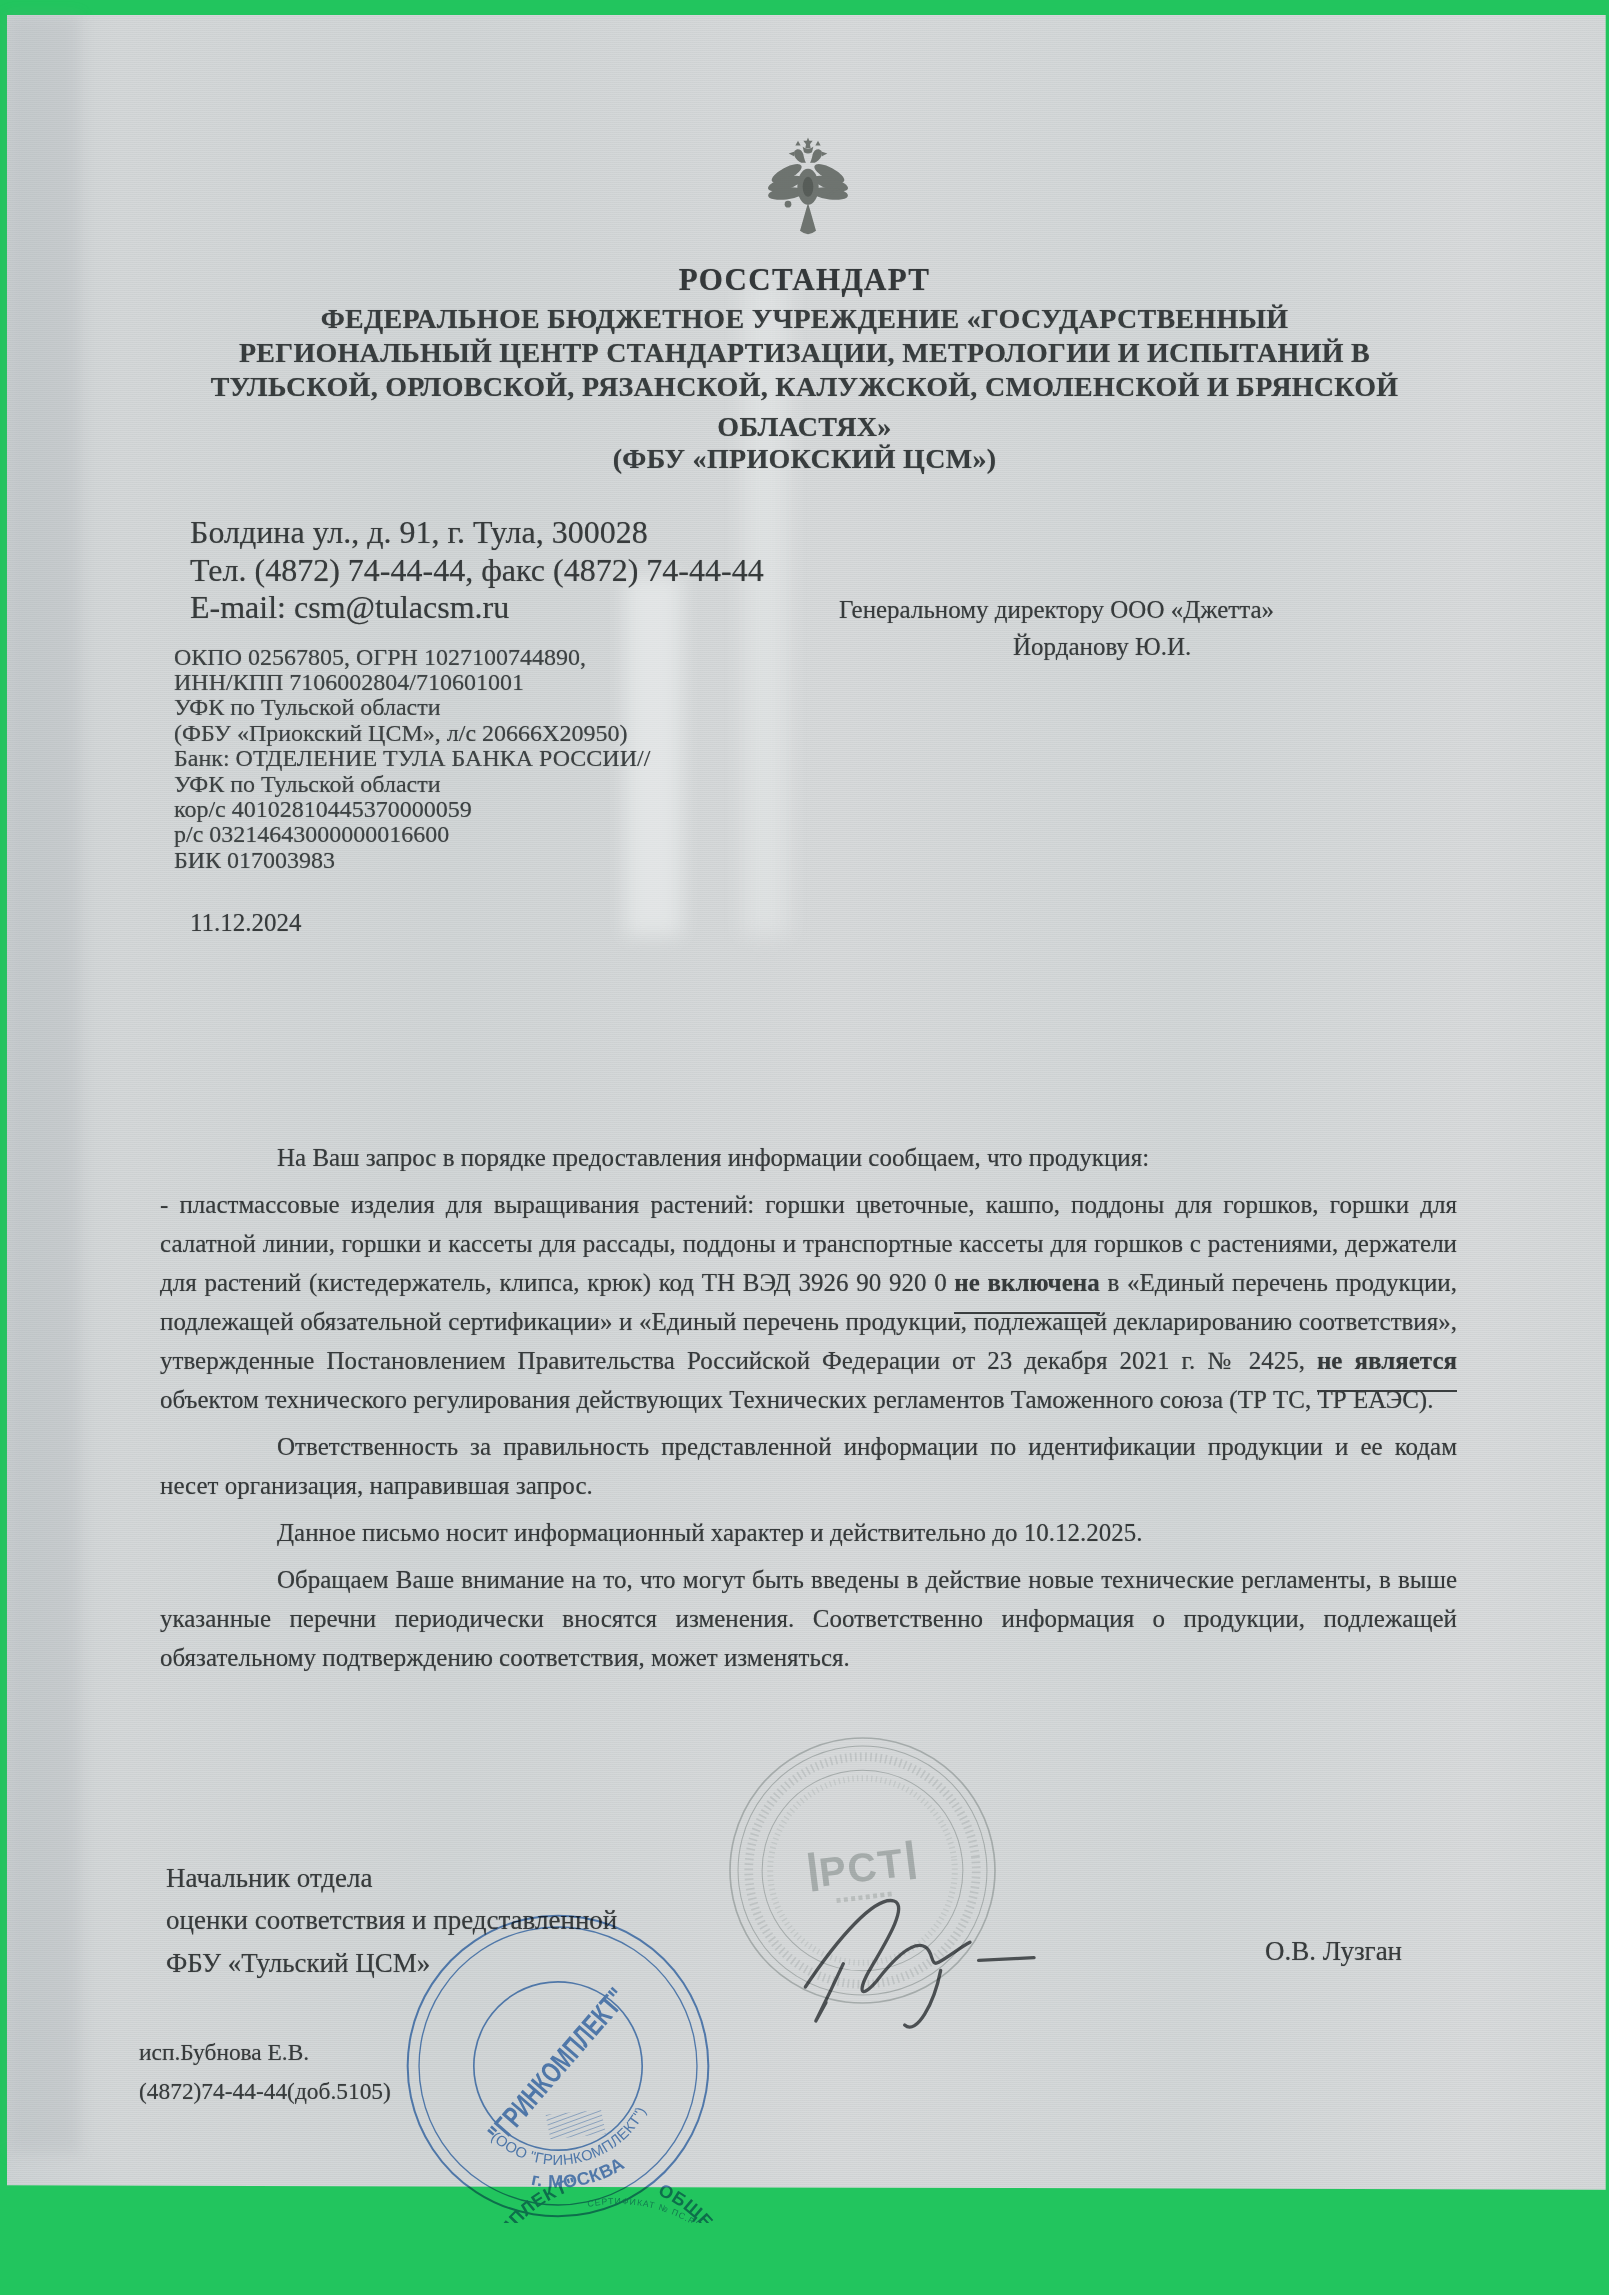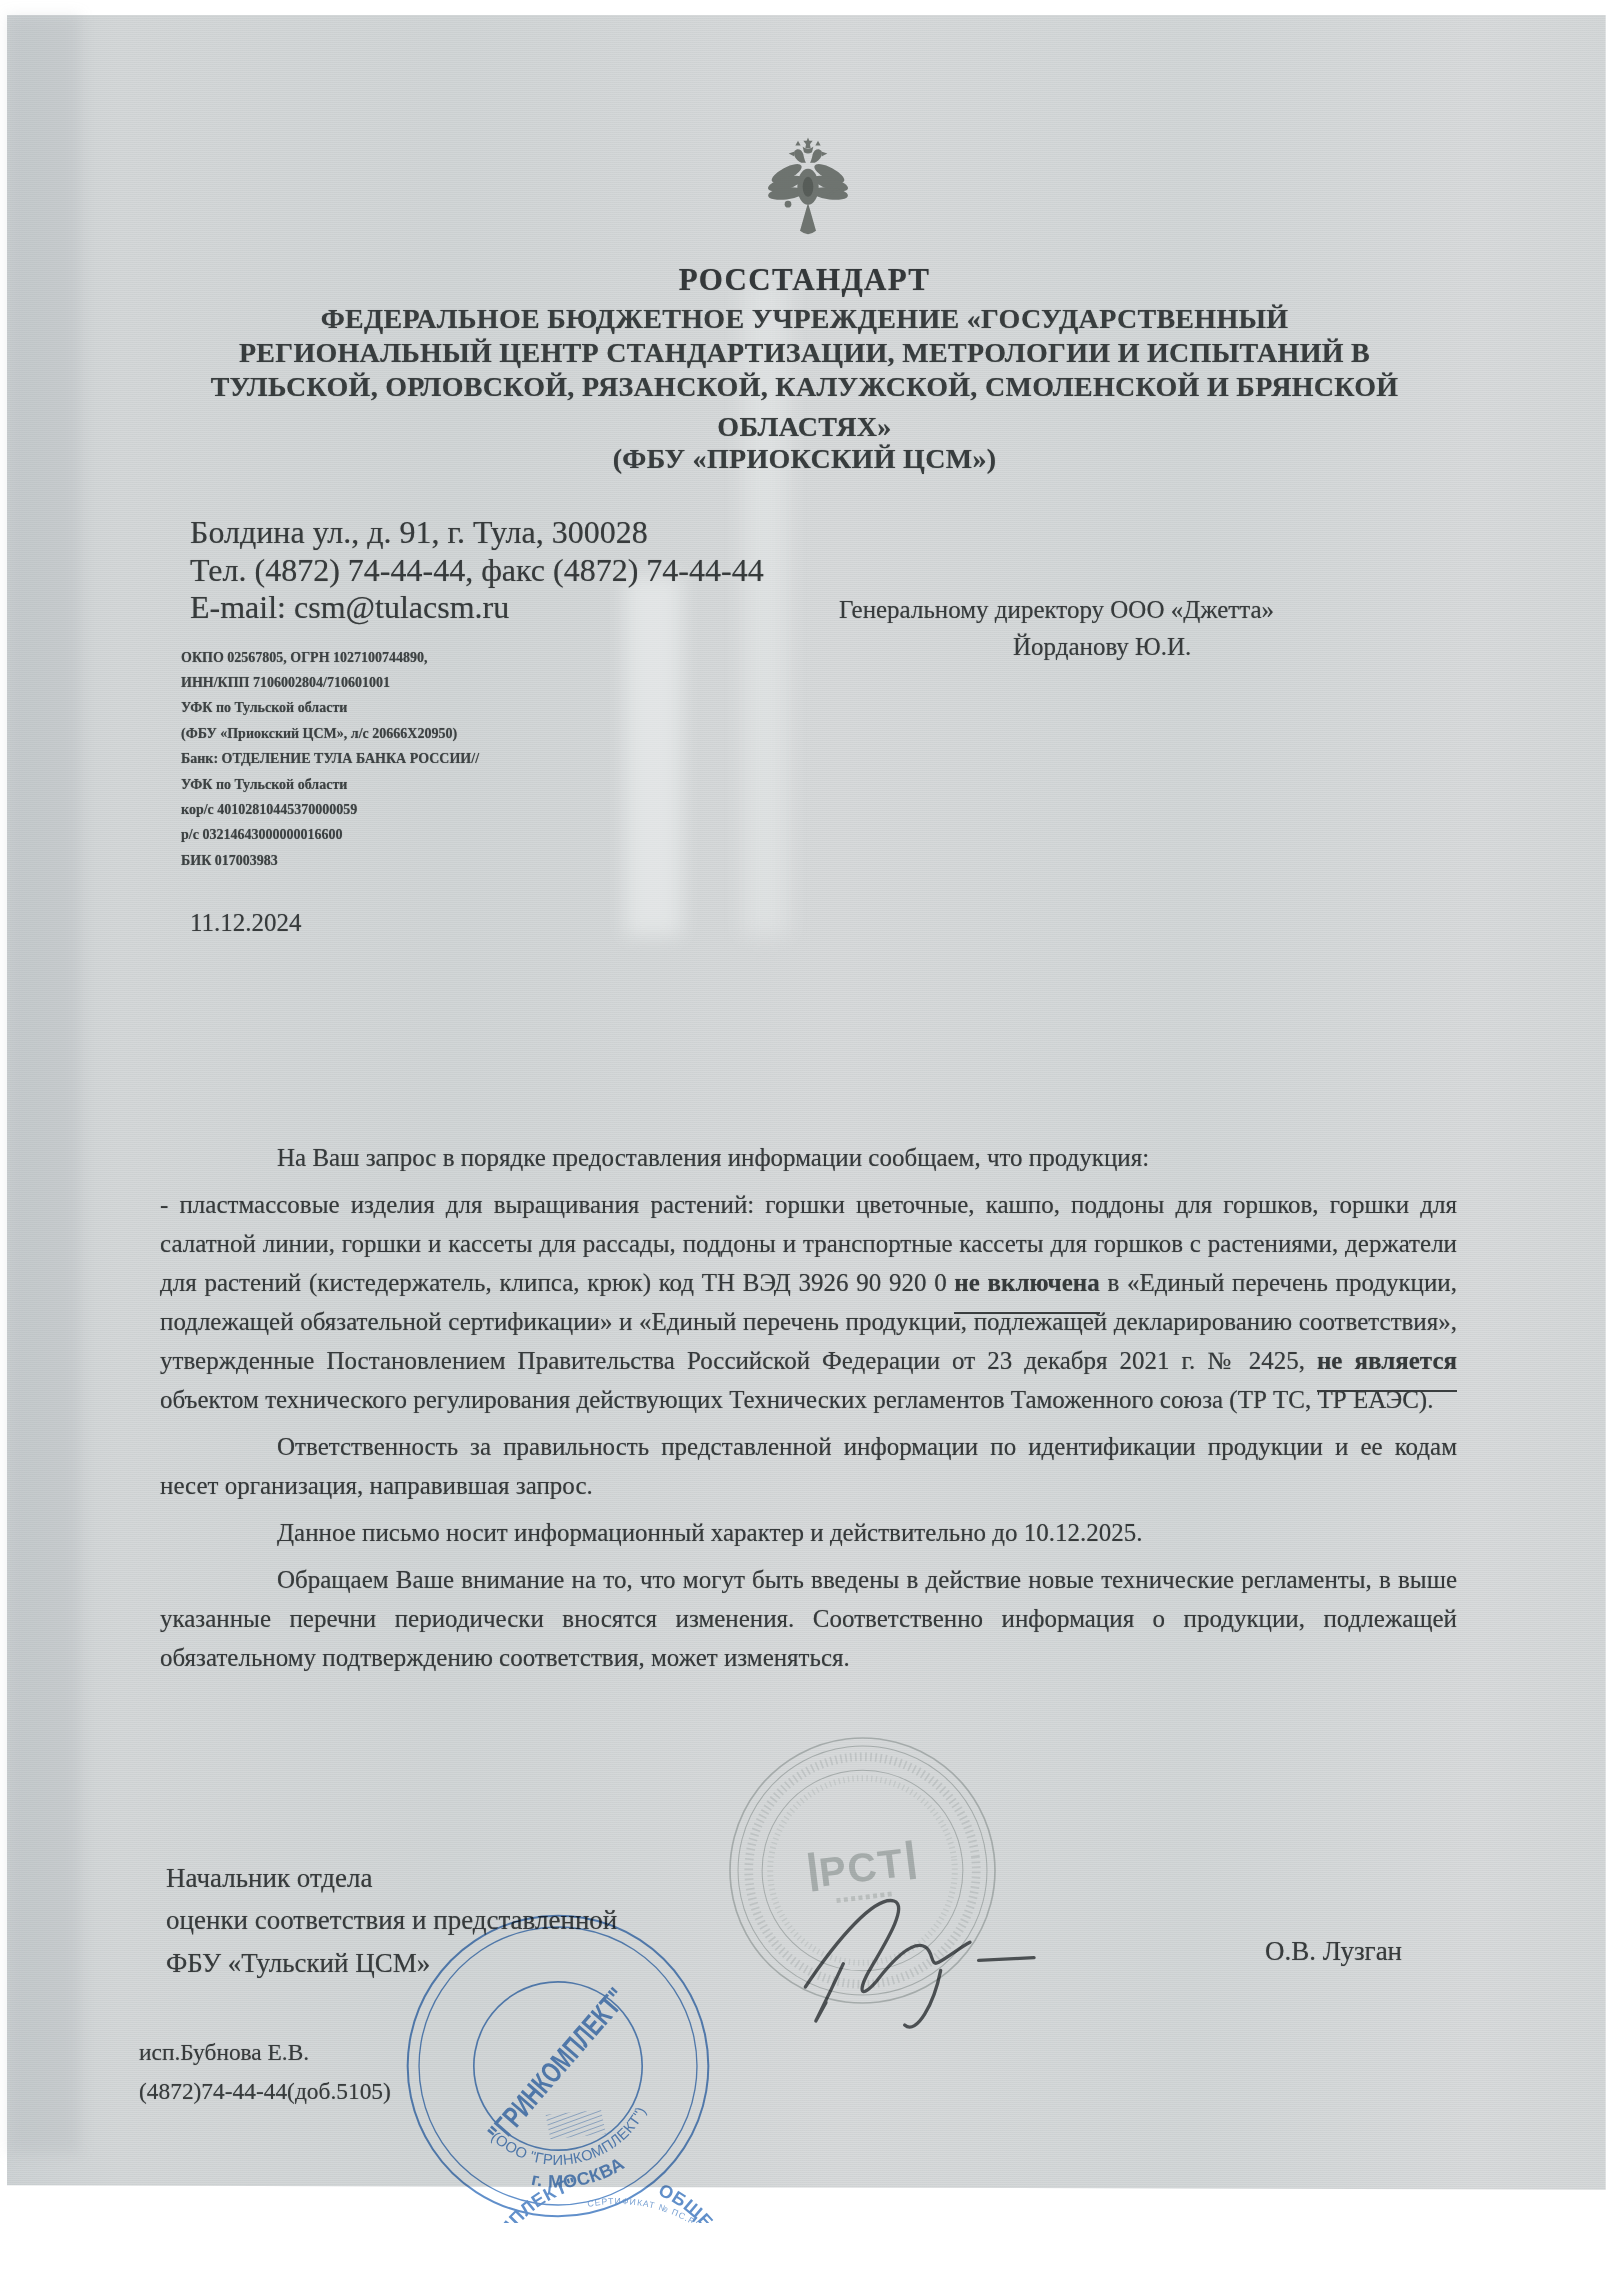--- a/index.html
+++ b/index.html
@@ -1,30 +1,30 @@
 <!DOCTYPE html>
 <html style="font-size:10.7px"><head>
 <meta charset="utf-8">
 <style>
   html,body{margin:0;padding:0;background:#e8e8e4;}
-  .page{position:relative;width:1609px;height:2295px;background:#ffffff;overflow:hidden;
+  .page{position:relative;width:1609px;height:2295px;background:#22c55e;overflow:hidden;
         font-family:"Liberation Serif", serif;}
   .paper{position:absolute;left:6.7px;top:14.7px;width:1599px;height:2175px;
          background:
            repeating-linear-gradient(0deg, rgba(255,255,255,.05) 0 0.7px, rgba(110,122,128,.05) 0.7px 2px),
            linear-gradient(90deg,#ccd1d3 0%,#d3d6d7 7%,#d0d4d5 28%,#d6d8d9 52%,#d1d5d6 74%,#d7d9da 92%,#d3d6d7 100%);
          clip-path:polygon(0 0,100% 0,100% 100%,0 99.8%);}
   .streak{position:absolute;pointer-events:none;}
   .t{position:absolute;color:#373b3c;white-space:nowrap;
      text-shadow:0 0 0.9px rgba(62,68,69,.6);}
   .center{left:0;width:1609px;text-align:center;}
   .agency{top:262px;font-size:31px;font-weight:700;letter-spacing:1.3px;color:#34383a;}
   .orgline{font-size:28px;font-weight:700;letter-spacing:0.3px;color:#383d3e;}
   .addr{left:190px;font-size:32px;}
-  .req{left:181px;font-size:14px;line-height:25.4px;color:#3d4243;font-weight:bold;}
+  .req{left:174px;font-size:24px;line-height:25.4px;color:#3d4243;}
   .date{left:190px;top:909px;font-size:25px;}
   .to1{left:839px;top:596px;font-size:25px;}
   .to2{left:1013px;top:633px;font-size:25px;}
   .bodytext{position:absolute;left:152px;top:1130px;width:1313px;
             font-size:25px;line-height:39px;color:#363a3b;text-align:justify;
             text-shadow:0 0 0.9px rgba(62,68,69,.6);}
   .bodytext p{margin:8px;}
   .ind{text-indent:117px;}
   .bodytext b{font-weight:700;border-bottom:2.7px solid #3a3e3f;padding-bottom:16px;}
   .sig{left:142px;font-size:27px;margin-left:24px;}

